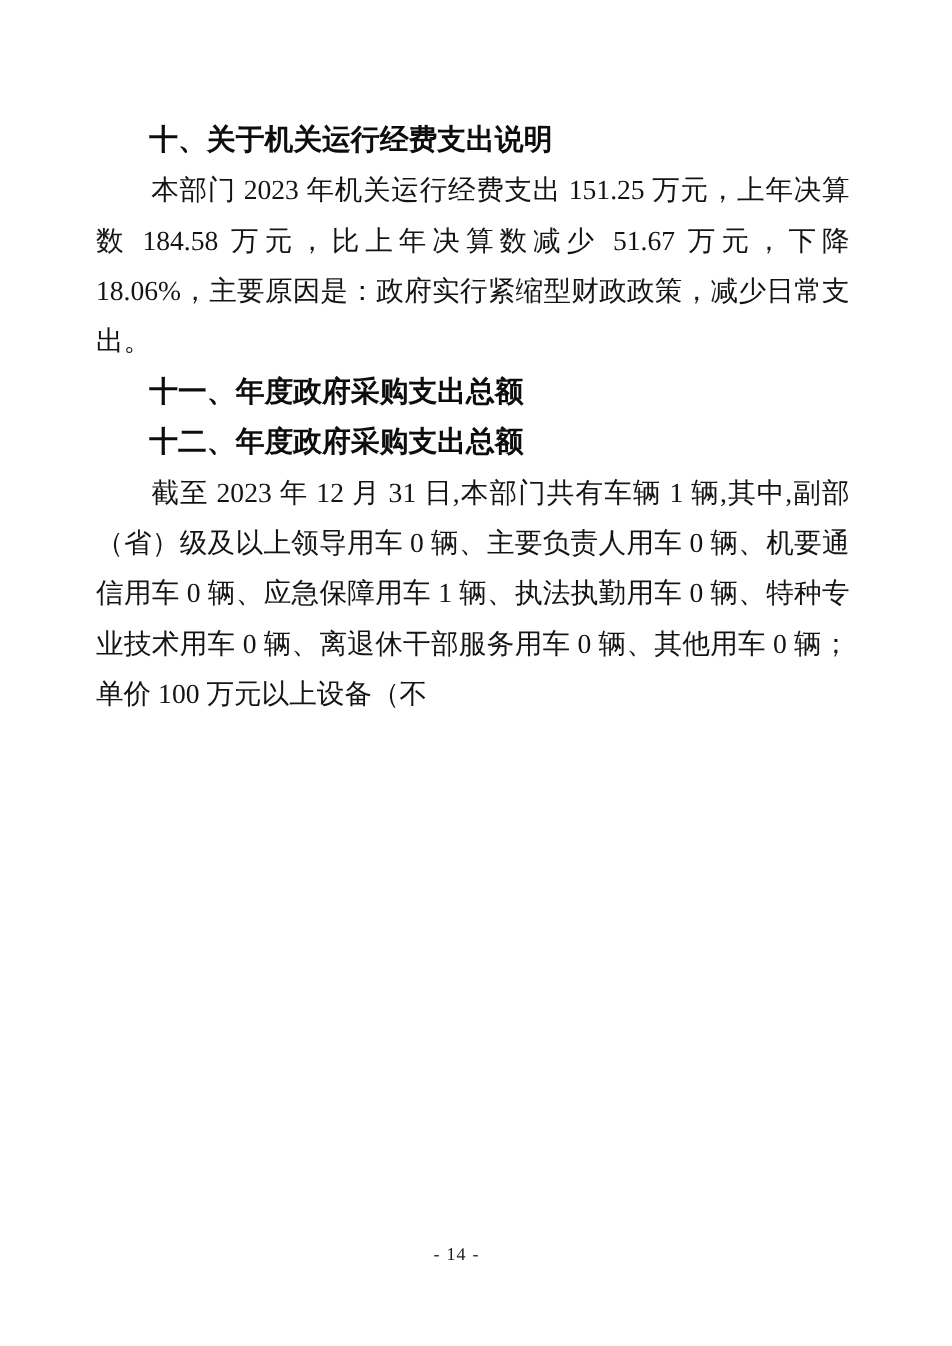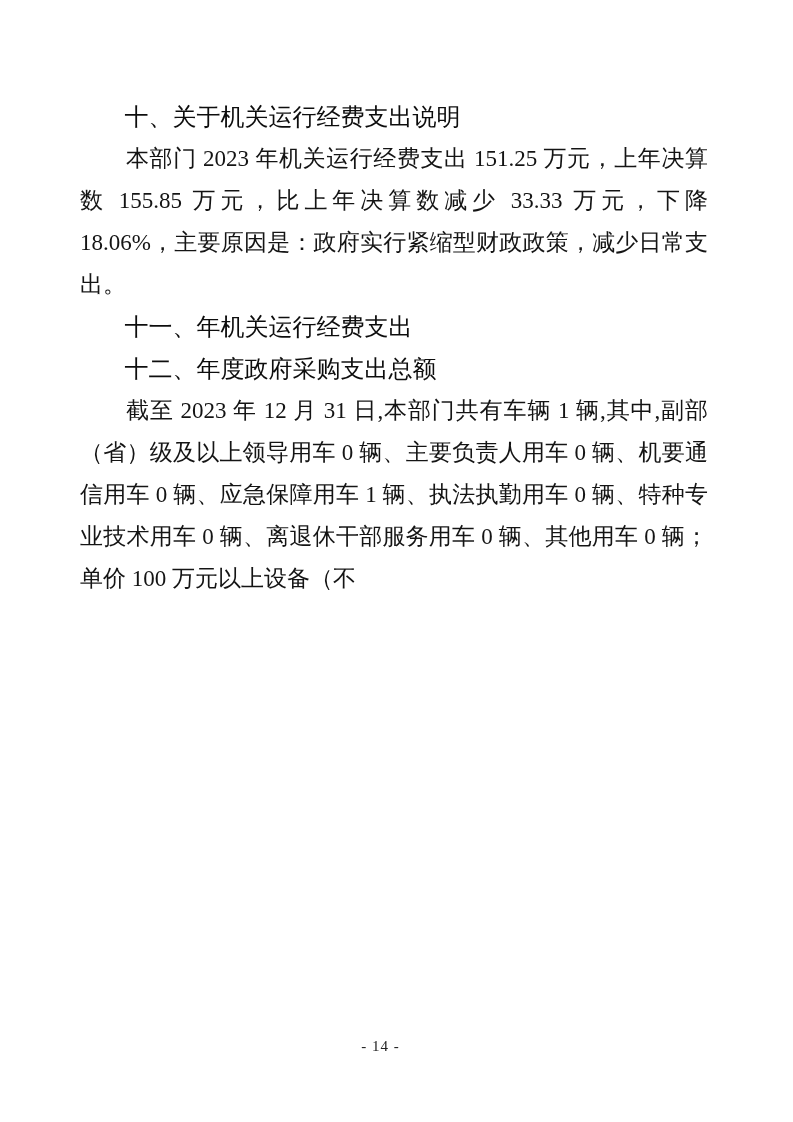--- a/index.html
+++ b/index.html
@@ -19,21 +19,21 @@
     left: 80px;
     top: 96px;
     width: 628px;
   }
   .section {
     margin: 0;
     padding: 0;
   }
   .heading {
     font-family: "Liberation Sans", "DejaVu Sans", sans-serif;
-    font-weight: 400;
+    font-weight: 700;
     font-size: 24px;
     line-height: 42px;
     text-indent: 1.85em;
     margin: 0;
     color: #0d0d0d;
     white-space: nowrap;
   }
   .para {
     font-family: "Liberation Serif", "DejaVu Serif", serif;
     font-size: 23px;
@@ -57,25 +57,25 @@
     letter-spacing: 1px;
   }
 </style>
 </head>
 <body>
 
 <div class="page">
 
   <div class="section">
     <h2 class="heading">十、关于机关运行经费支出说明</h2>
-    <p class="para">本部门 2023 年机关运行经费支出 151.25 万元，上年决算数 155.85 万元，比上年决算数减少 33.33 万元，下降 18.06%，主要原因是：政府实行紧缩型财政政策，减少日常支出。</p>
+    <p class="para">本部门 2023 年机关运行经费支出 151.25 万元，上年决算数 184.58 万元，比上年决算数减少 51.67 万元，下降 18.06%，主要原因是：政府实行紧缩型财政政策，减少日常支出。</p>
   </div>
 
   <div class="section">
-    <h2 class="heading">十一、年机关运行经费支出</h2>
+    <h2 class="heading">十一、年度政府采购支出总额</h2>
   </div>
 
   <div class="section">
     <h2 class="heading">十二、年度政府采购支出总额</h2>
   </div>
 
   <div class="section">
     <p class="para">截至 2023 年 12 月 31 日,本部门共有车辆 1 辆,其中,副部（省）级及以上领导用车 0 辆、主要负责人用车 0 辆、机要通信用车 0 辆、应急保障用车 1 辆、执法执勤用车 0 辆、特种专业技术用车 0 辆、离退休干部服务用车 0 辆、其他用车 0 辆；单价 100 万元以上设备（不</p>
   </div>
 

